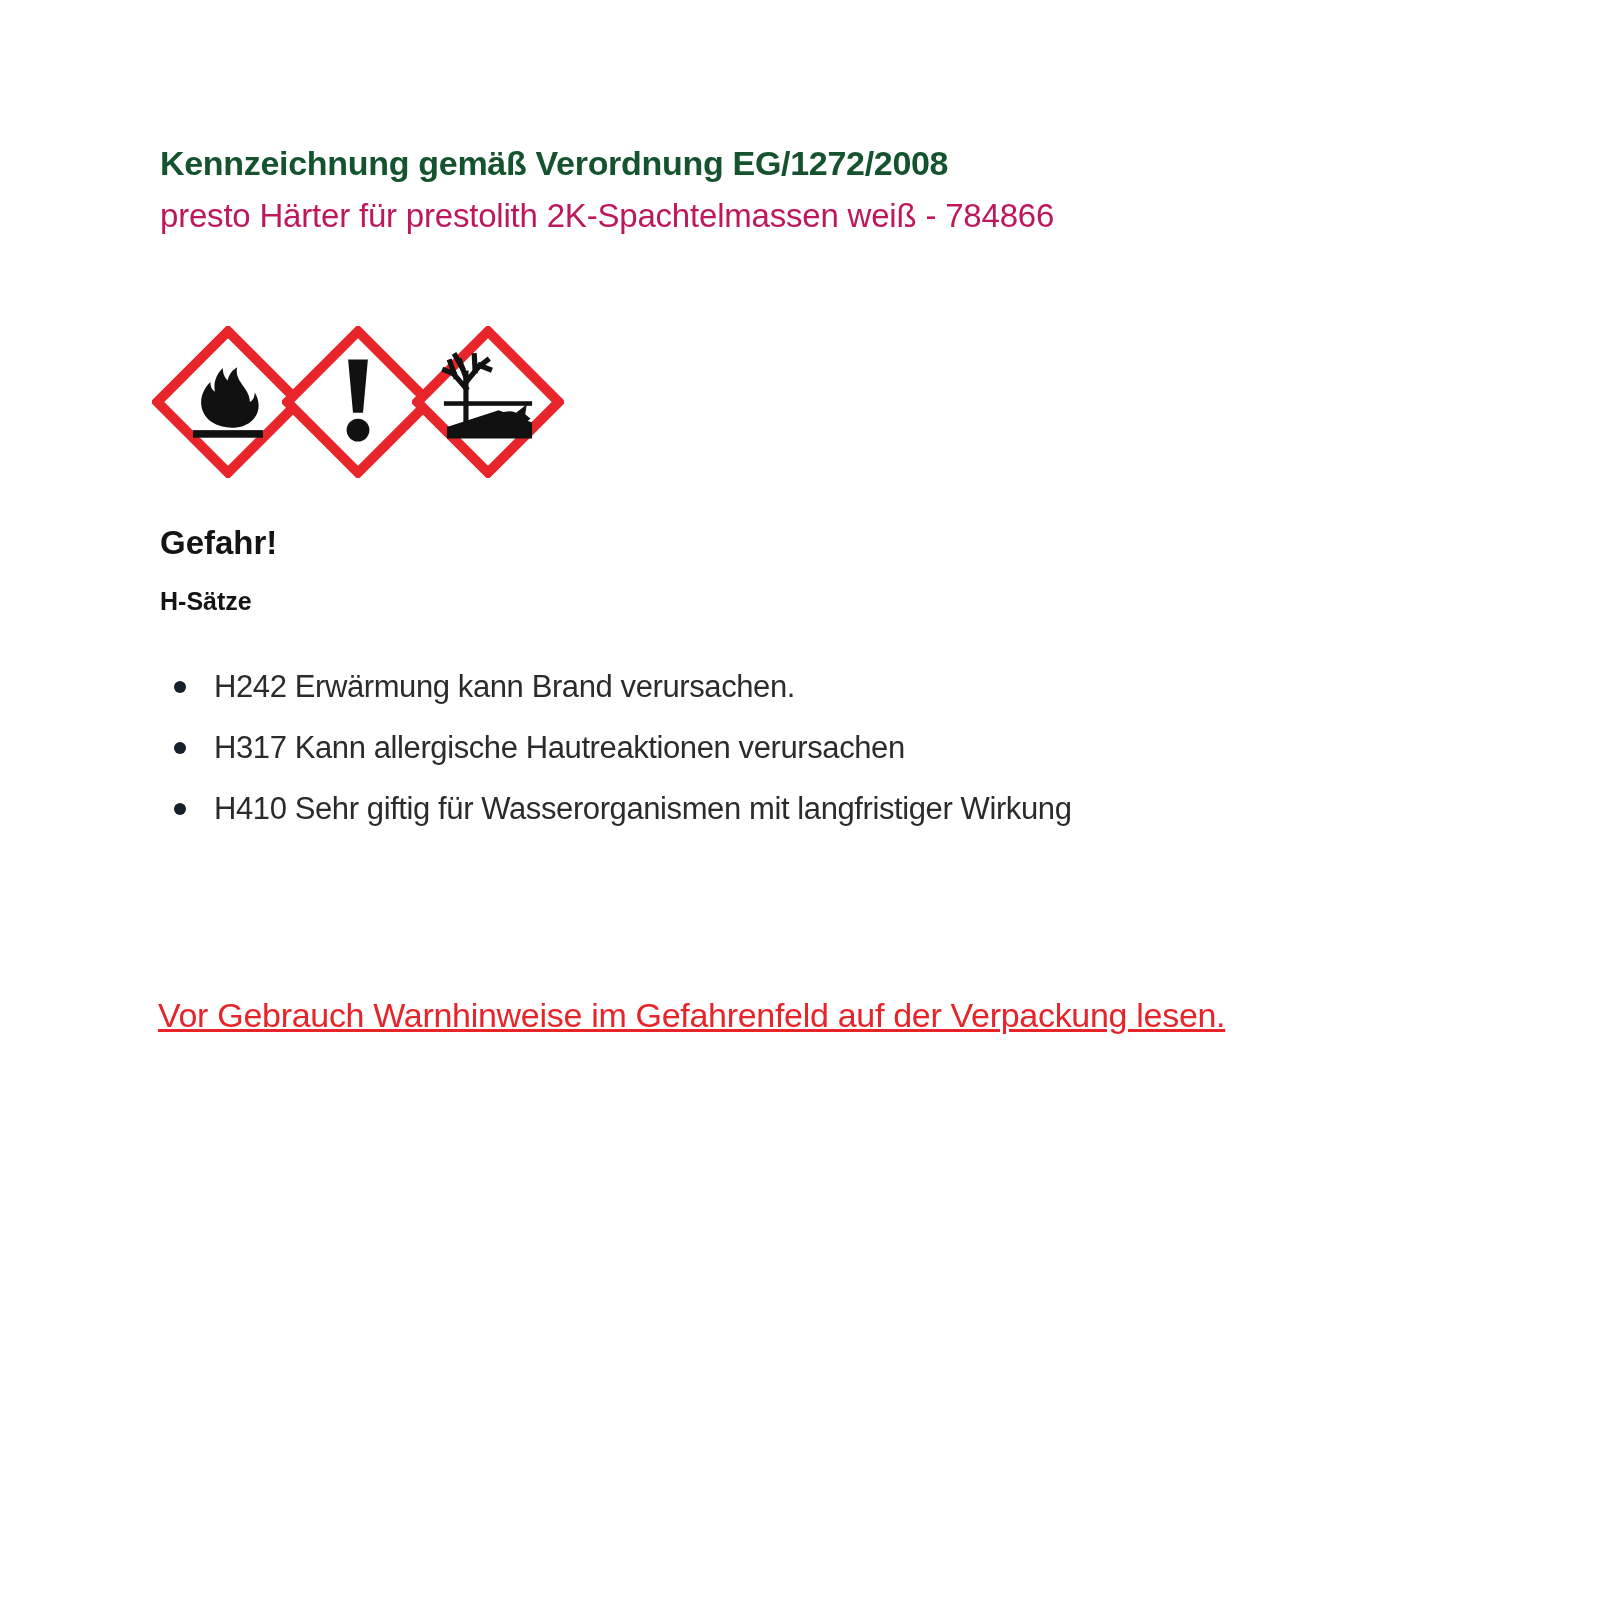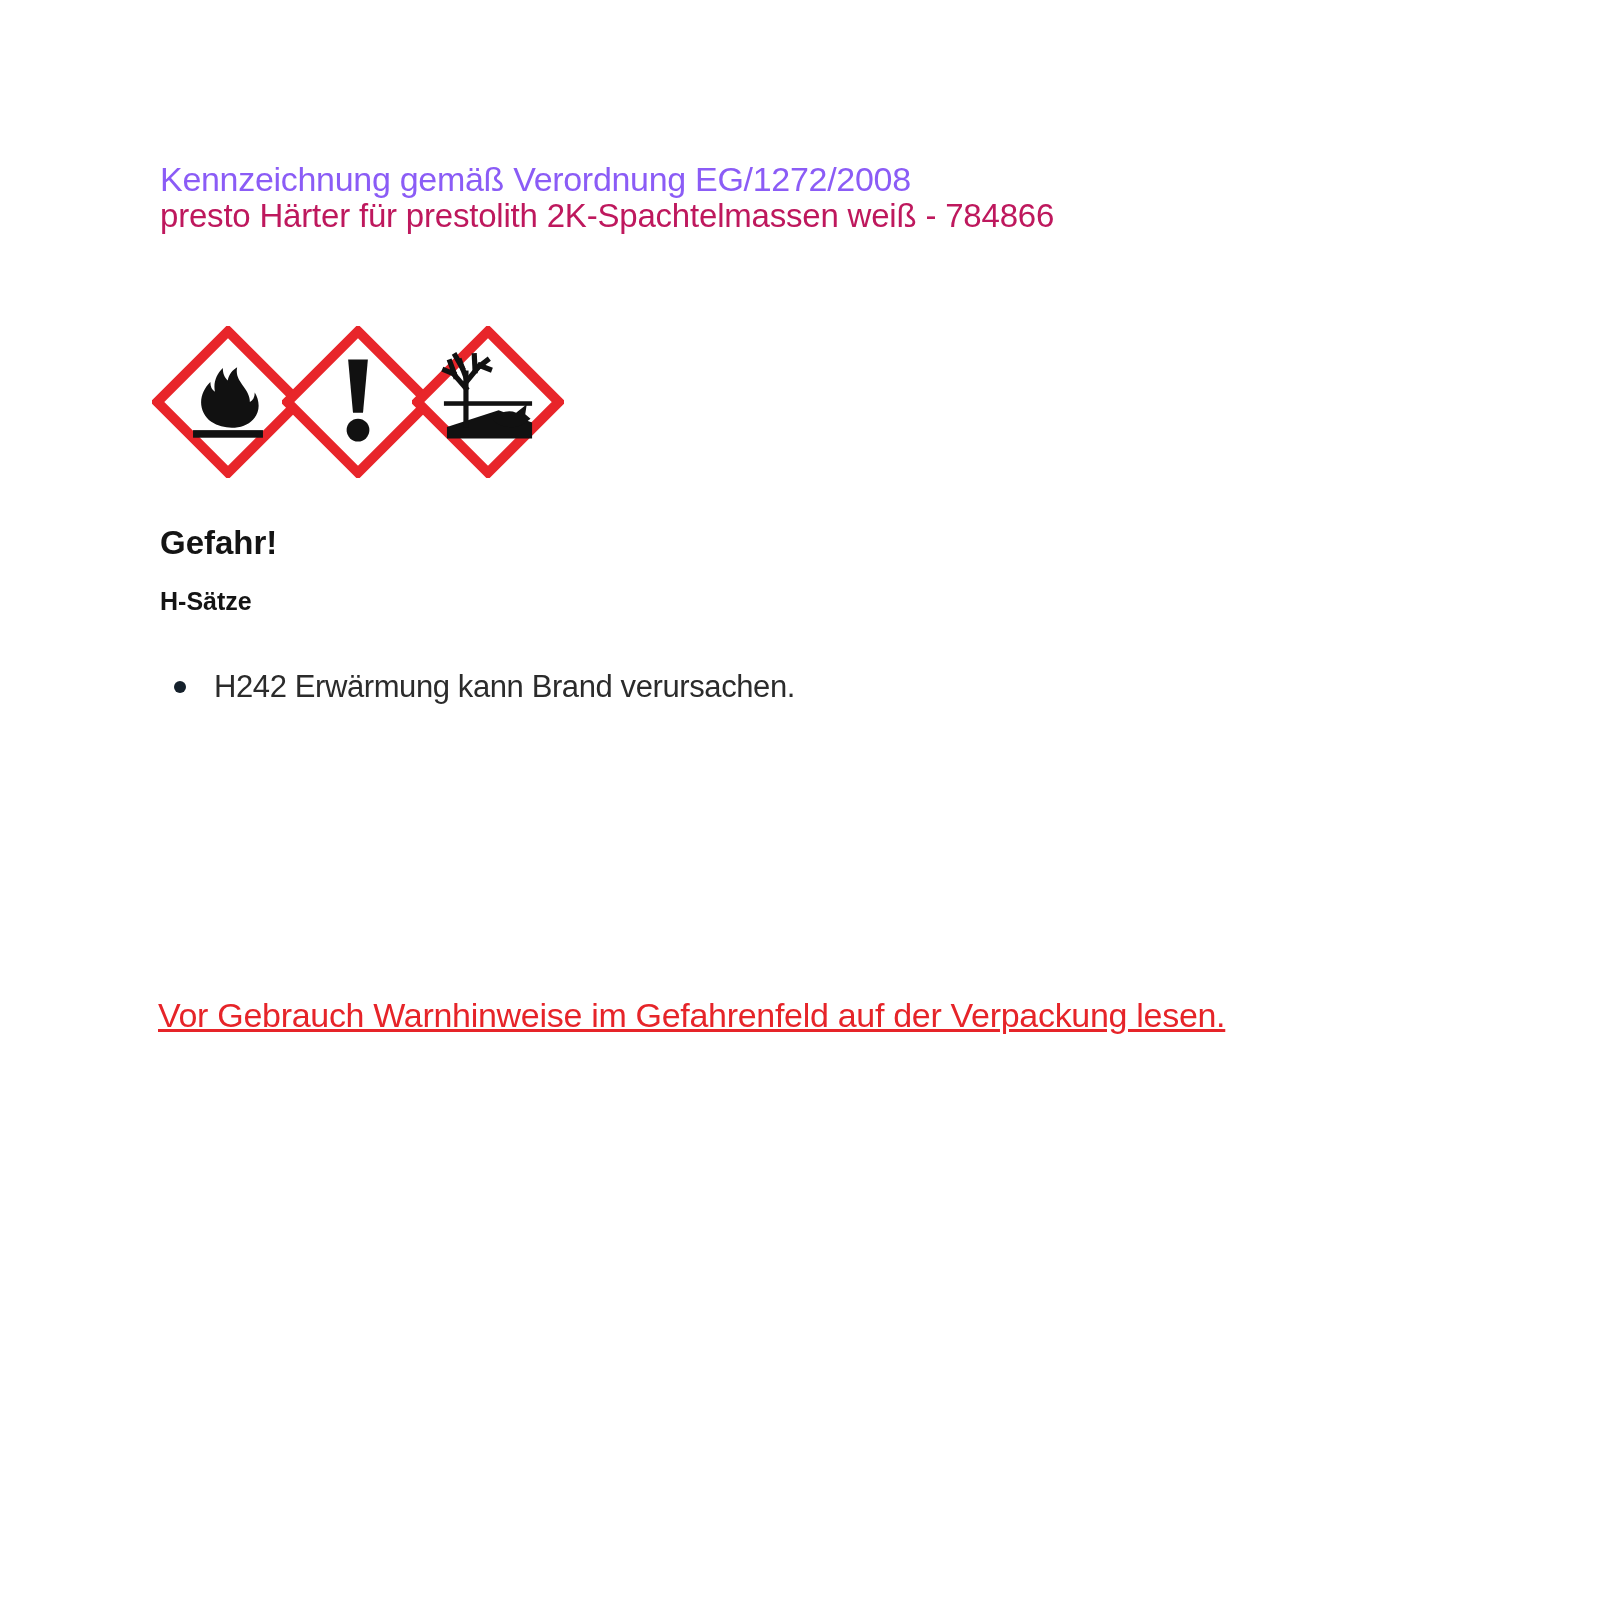--- a/index.html
+++ b/index.html
@@ -11,25 +11,25 @@
     width: 1600px;
     height: 1600px;
     position: relative;
     font-family: "Liberation Sans", sans-serif;
     color: #1f1f1f;
     overflow: hidden;
   }
   .doc-title {
     position: absolute;
     left: 160px;
-    top: 160px;
+    top: 144px;
     font-size: 34px;
-    font-weight: 400;
+    font-weight: 700;
     letter-spacing: -0.3px;
-    color: #8b5cf6;
+    color: #14532d;
     white-space: nowrap;
   }
   .doc-subtitle {
     position: absolute;
     left: 160px;
     top: 197px;
     font-size: 33px;
     font-weight: 400;
     letter-spacing: -0.2px;
     color: #be185d;
@@ -149,15 +149,17 @@
       </g>
     </svg>
   </div>
 </div>
 
 <div class="signal-word">Gefahr!</div>
 <div class="h-title">H-Sätze</div>
 
 <ul class="h-list">
   <li>H242 Erwärmung kann Brand verursachen.</li>
+  <li>H317 Kann allergische Hautreaktionen verursachen</li>
+  <li>H410 Sehr giftig für Wasserorganismen mit langfristiger Wirkung</li>
 </ul>
 
 <div class="warning-text">Vor Gebrauch Warnhinweise im Gefahrenfeld auf der Verpackung lesen.</div>
 
 </body></html>

